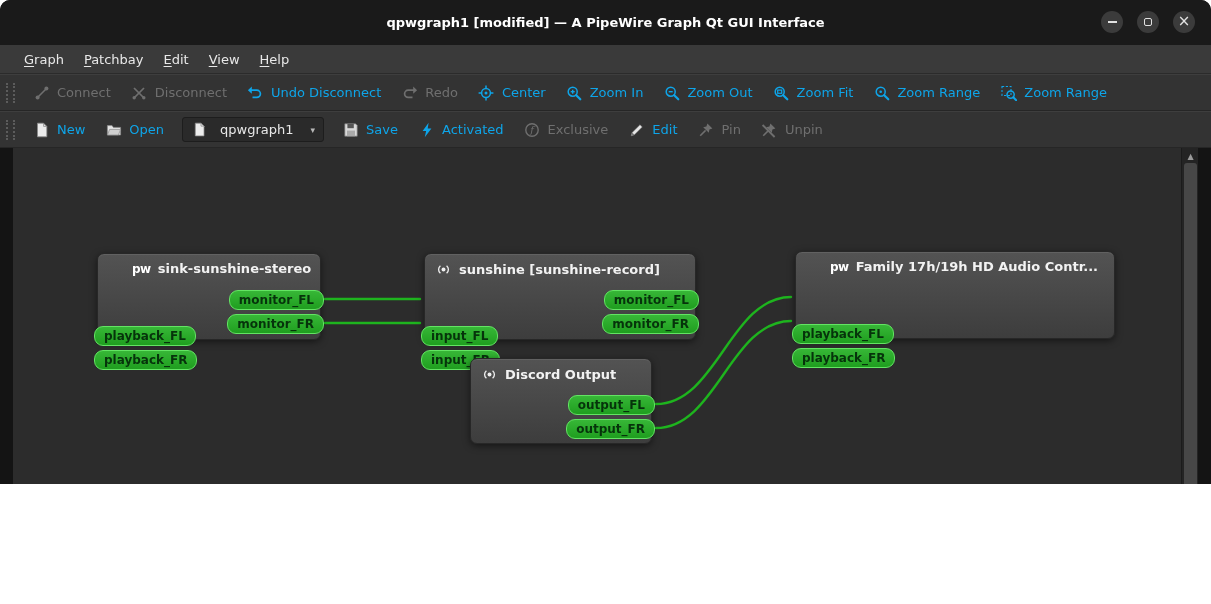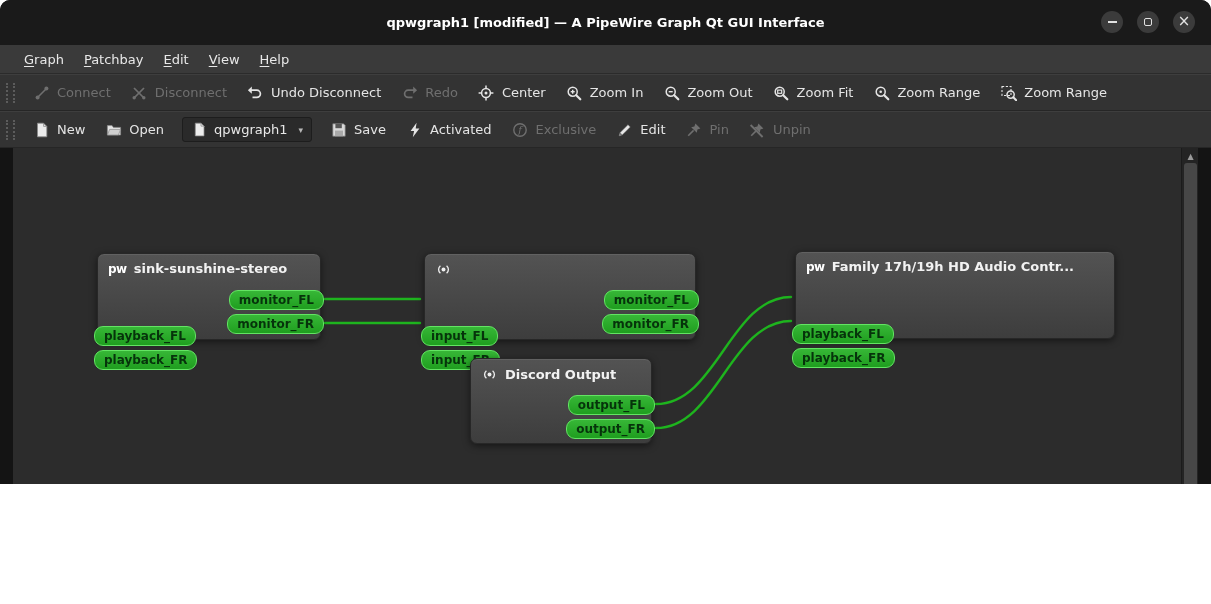--- a/index.html
+++ b/index.html
@@ -18,34 +18,34 @@
   
   .menubar{position:absolute;top:45px;left:0;right:0;height:29px;background:#3a3a3a;border-bottom:1px solid #2b2b2b;display:flex;align-items:center;padding-left:14px;box-sizing:border-box;}
   .menu-item{color:#e8e8e8;font-size:13px;padding:4px 10px;border-radius:3px;cursor:default;}
   .menu-item u{text-decoration:underline;text-underline-offset:2px;}
 
   
   .toolbar{position:absolute;left:0;right:0;background:#333333;display:flex;align-items:center;border-top:1px solid #3e3e3e;border-bottom:1px solid #262626;box-sizing:border-box;}
   .toolbar1{top:74px;height:37px;}
   .toolbar2{top:111px;height:37px;}
   .tb-handle{width:5px;height:20px;border-left:2px dotted #5c5c5c;border-right:2px dotted #5c5c5c;margin:0 8px 0 6px;}
-  .tbtn{display:flex;align-items:center;gap:7px;padding:5px 10px;color:#e5e5e5;font-size:13px;border-radius:3px;white-space:nowrap;cursor:default;}
+  .tbtn{display:flex;align-items:center;gap:7px;padding:5px 10px;color:#0ea5e9;font-size:13px;border-radius:3px;white-space:nowrap;cursor:default;}
   .tbtn.disabled{color:#6f6f6f;}
   .ticon{display:inline-flex;width:17px;height:17px;align-items:center;justify-content:center;flex:0 0 auto;}
-  .tcombo{display:flex;align-items:center;gap:6px;background:#2a2a2a;border:1px solid #1d1d1d;border-radius:3px;padding:2px 8px;margin:0 8px;color:#e8e8e8;font-size:13px;height:25px;box-sizing:border-box;}
+  .tcombo{display:flex;align-items:center;gap:12px;background:#2a2a2a;border:1px solid #1d1d1d;border-radius:3px;padding:2px 8px;margin:0 8px;color:#e8e8e8;font-size:13px;height:25px;box-sizing:border-box;}
   .tcombo .arrow{font-size:9px;color:#b8b8b8;margin-left:5px;}
 
   
   .workarea{position:absolute;top:148px;left:13px;width:1185px;height:408px;background:#1a1a1a;}
   .canvas{position:absolute;top:0;left:0;width:1168px;height:392px;background:#2c2c2c;overflow:hidden;}
   .connections-layer{position:absolute;left:0;top:0;z-index:0;}
 
   .node{position:absolute;z-index:1;background:linear-gradient(#535353,#3d3d3d);border:1px solid #272727;border-radius:7px;box-shadow:0 2px 7px rgba(0,0,0,.5), inset 0 1px 0 #616161;box-sizing:border-box;}
   .node-title{display:flex;align-items:center;gap:7px;padding:7px 10px 0 10px;color:#f2f2f2;font-weight:bold;font-size:13px;white-space:nowrap;overflow:hidden;}
-  .pw-glyph{font-weight:bold;font-size:12px;color:#ffffff;letter-spacing:-0.5px;}
+  .pw-glyph{font-weight:bold;font-size:12px;color:#ffffff;letter-spacing:-0.5px;margin-left:24px;}
   .port{position:absolute;height:20px;line-height:18px;padding:0 9px;border-radius:9px;background:linear-gradient(#37b737,#1f9e1f);border:1px solid #63e463;color:#06330b;font-size:12px;font-weight:bold;box-sizing:border-box;white-space:nowrap;}
   .port.in{left:-4px;margin-top:36px;}
   .port.out{right:-4px;}
 
   
   .vscroll{position:absolute;top:0;right:0;width:17px;height:392px;background:#242424;border-left:1px solid #1b1b1b;box-sizing:border-box;}
   .hscroll{position:absolute;bottom:0;left:0;width:1168px;height:16px;background:#242424;border-top:1px solid #1b1b1b;box-sizing:border-box;}
   .scorner{position:absolute;right:0;bottom:0;width:17px;height:16px;background:#202020;}
   .sb-arrow{position:absolute;color:#9a9a9a;font-size:8px;display:flex;align-items:center;justify-content:center;}
   .vthumb{position:absolute;top:15px;left:2px;width:13px;height:362px;background:#474747;border-radius:3px;}
@@ -305,20 +305,21 @@
         </div>
         <div class="node" style="left: 411px; top: 105px; width: 272px; height: 87px;">
           <div class="node-title">
             <span class="ticon">
               <svg width="15" height="15" viewBox="0 0 16 16">
                 <circle cx="8" cy="8" r="2.1" fill="#f0f0f0"></circle>
                 <path d="M4.7 3.9 A5.3 5.3 0 0 0 4.7 12.1" fill="none" stroke="#f0f0f0" stroke-width="1.4"></path>
                 <path d="M11.3 3.9 A5.3 5.3 0 0 1 11.3 12.1" fill="none" stroke="#f0f0f0" stroke-width="1.4"></path>
               </svg>
             </span>
+            <span>sunshine [sunshine-record]</span>
           </div>
           <div class="port in" style="top: 36px;">input_FL</div>
           <div class="port in" style="top: 60px;">input_FR</div>
           <div class="port out" style="top: 36px;">monitor_FL</div>
           <div class="port out" style="top: 60px;">monitor_FR</div>
         </div>
         <div class="node" style="left: 782px; top: 103px; width: 320px; height: 88px;">
           <div class="node-title">
             <span class="pw-glyph">pw</span>
             <span>Family 17h/19h HD Audio Contr...</span>

